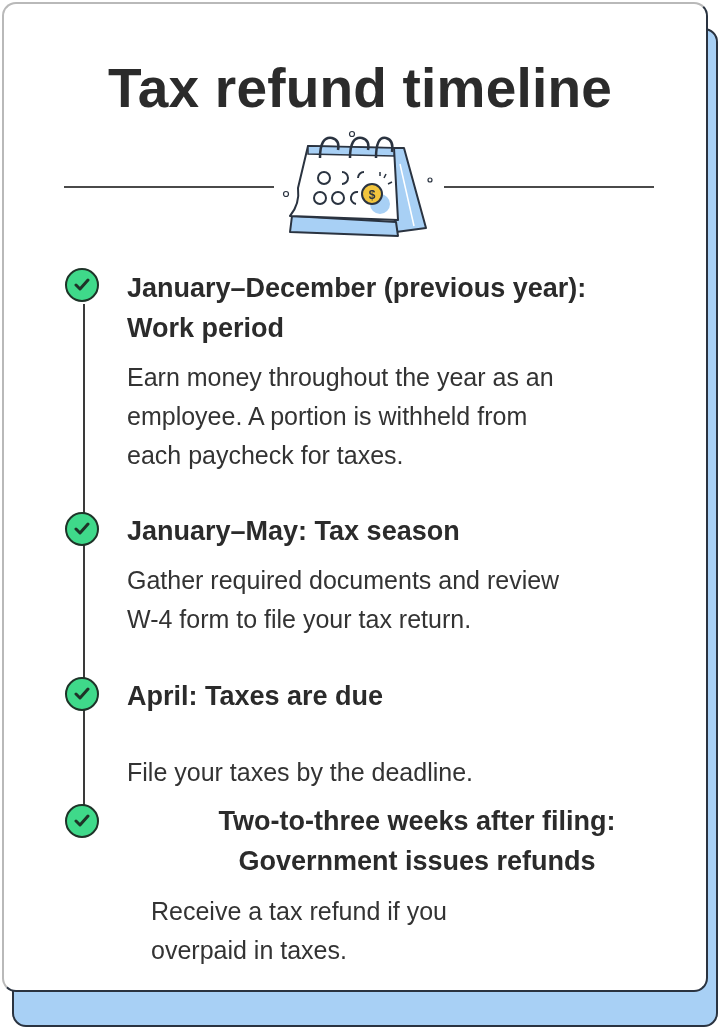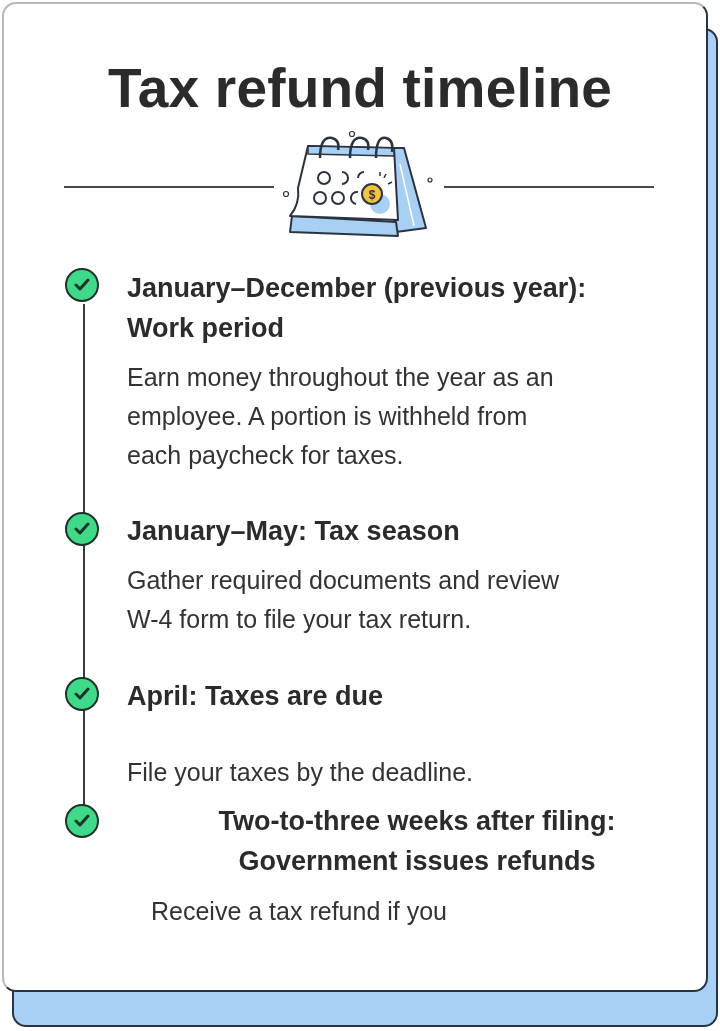--- a/index.html
+++ b/index.html
@@ -132,15 +132,16 @@
     <svg width="16" height="14" viewBox="0 0 16 14">
         <path d="M2,7 L6,11 L14,2" fill="none" stroke="#1e3328" stroke-width="3" stroke-linecap="round" stroke-linejoin="round"></path>
       </svg>
   </div>
   <div class="heading" style="top:797px;text-align:center;">
     <div>Two-to-three weeks after filing:</div>
     <div>Government issues refunds</div>
   </div>
   <div class="desc" style="top:888px;margin-left:24px;">
     <div>Receive a tax refund if you</div>
+    <div>overpaid in taxes.</div>
   </div>
 
 </div>
 
 </body></html>

